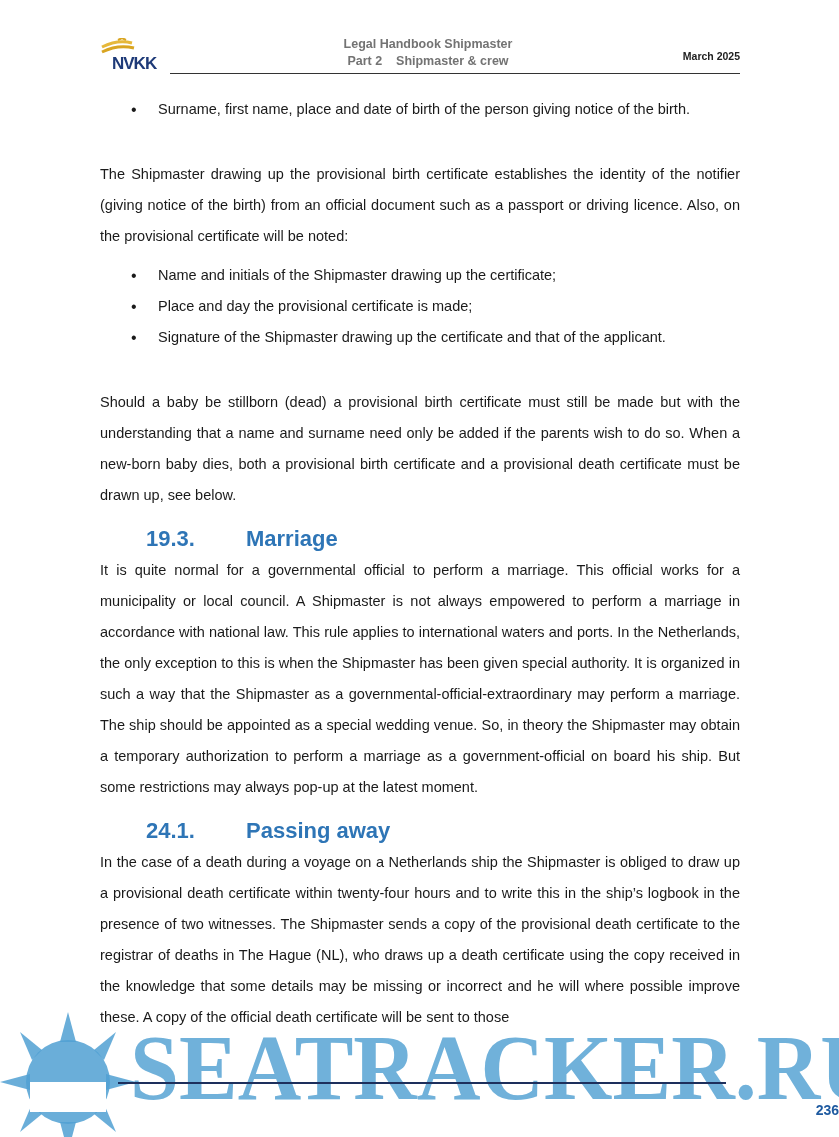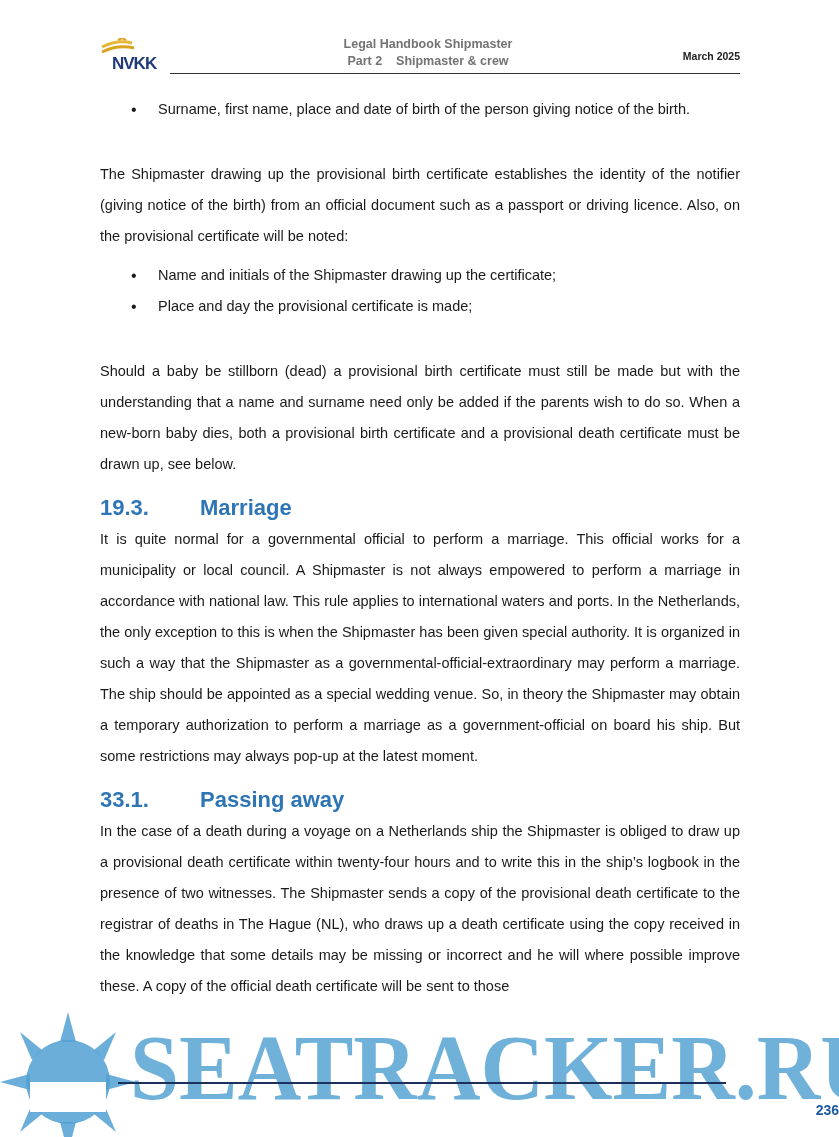--- a/index.html
+++ b/index.html
@@ -14,21 +14,21 @@
   .header-right { position: absolute; right: 0; top: 14px; font-size: 10.5px; font-weight: bold; color: #222; }
   .header-line { position: absolute; left: 72px; right: 0; top: 37px; height: 1px; background: #333; }
 
   .content { position: absolute; left: 100px; top: 86px; width: 640px; font-size: 14.5px; line-height: 31px; text-align: justify; }
   ul { margin: 8px; padding-left: 50px; list-style: none; }
   li { position: relative; }
   li::before { content: "•"; position: absolute; left: -27px; font-size: 16px; }
   p { margin: 0; }
   .gap { height: 26px; }
   h2 { margin: 12px 0 0 0; font-size: 22px; line-height: 32px; font-weight: bold; color: #2e75b6; display: flex; }
-  h2 .num { width: 100px; }
+  h2 .num { width: 100px; margin-left: 46px; }
 
   .watermark { position: absolute; left: 0; top: 1012px; width: 839px; height: 125px; pointer-events: none; }
   .wm-text { position: absolute; left: 130px; top: 1018px; font-family: "Liberation Serif", serif; font-size: 88px; font-weight: bold; color: rgba(80,160,210,0.82); letter-spacing: 0px; white-space: nowrap; transform: scaleY(1.05); }
   .footer-line { position: absolute; left: 118px; width: 608px; top: 1082px; height: 2px; background: #1d2f5c; }
   .page-num { position: absolute; left: 0; right: 0; top: 1102px; text-align: right; font-size: 14px; font-weight: bold; color: #1e5aa0; }
 </style>
 </head>
 <body>
 
 <div class="header">
@@ -50,32 +50,33 @@
 
 <div class="content">
   <ul>
     <li>Surname, first name, place and date of birth of the person giving notice of the birth.</li>
   </ul>
   <div class="gap"></div>
   <p>The Shipmaster drawing up the provisional birth certificate establishes the identity of the notifier (giving notice of the birth) from an official document such as a passport or driving licence. Also, on the provisional certificate will be noted:</p>
   <ul>
     <li>Name and initials of the Shipmaster drawing up the certificate;</li>
     <li>Place and day the provisional certificate is made;</li>
+    <li>Signature of the Shipmaster drawing up the certificate and that of the applicant.</li>
   </ul>
   <div class="gap"></div>
   <p>Should a baby be stillborn (dead) a provisional birth certificate must still be made but with the understanding that a name and surname need only be added if the parents wish to do so. When a new-born baby dies, both a provisional birth certificate and a provisional death certificate must be drawn up, see below.</p>
 
   <h2>
     <span class="num">19.3.</span>
     <span>Marriage</span>
   </h2>
   <p>It is quite normal for a governmental official to perform a marriage. This official works for a municipality or local council. A Shipmaster is not always empowered to perform a marriage in accordance with national law. This rule applies to international waters and ports. In the Netherlands, the only exception to this is when the Shipmaster has been given special authority. It is organized in such a way that the Shipmaster as a governmental-official-extraordinary may perform a marriage. The ship should be appointed as a special wedding venue. So, in theory the Shipmaster may obtain a temporary authorization to perform a marriage as a government-official on board his ship. But some restrictions may always pop-up at the latest moment.</p>
 
   <h2>
-    <span class="num">33.1.</span>
+    <span class="num">24.1.</span>
     <span>Passing away</span>
   </h2>
   <p>In the case of a death during a voyage on a Netherlands ship the Shipmaster is obliged to draw up a provisional death certificate within twenty-four hours and to write this in the ship’s logbook in the presence of two witnesses. The Shipmaster sends a copy of the provisional death certificate to the registrar of deaths in The Hague (NL), who draws up a death certificate using the copy received in the knowledge that some details may be missing or incorrect and he will where possible improve these. A copy of the official death certificate will be sent to those</p>
 </div>
 
 <svg class="watermark" viewBox="0 0 839 125">
   <g fill="rgba(80,160,210,0.85)">
     <circle cx="68" cy="70" r="42"></circle>
     <polygon points="68,0 76,30 60,30"></polygon>
     <polygon points="20,20 42,38 32,48"></polygon>

